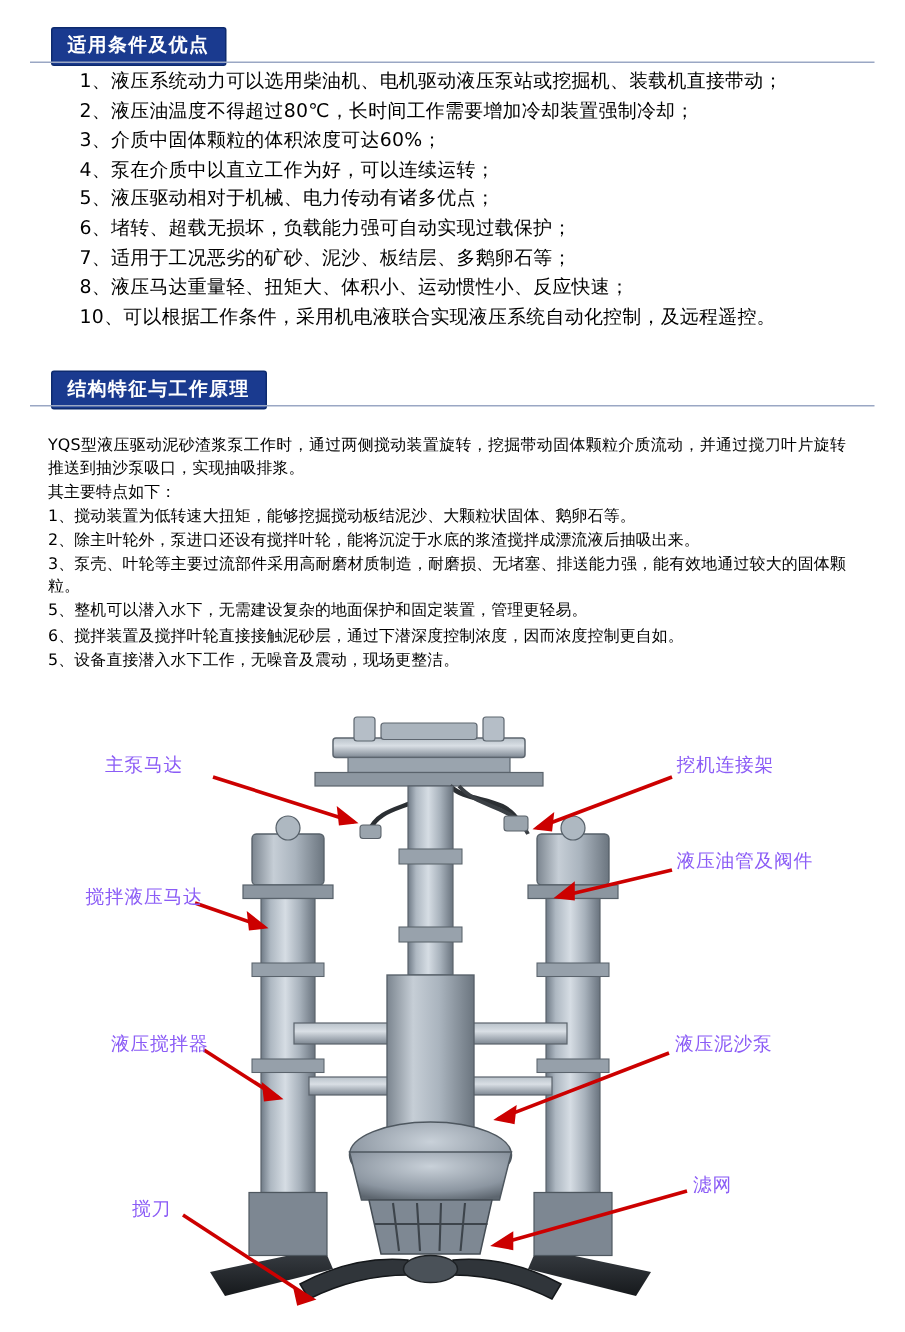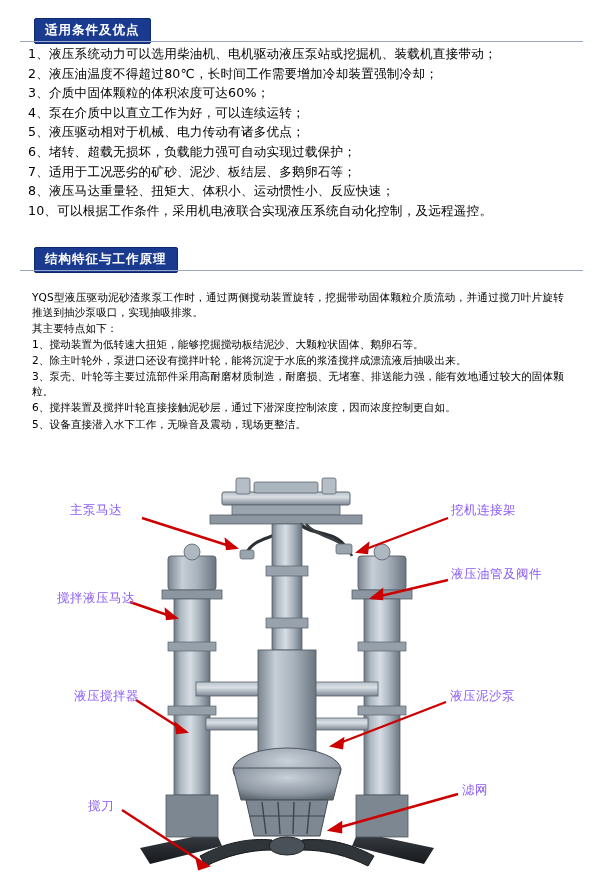--- a/index.html
+++ b/index.html
@@ -51,20 +51,21 @@
     position: absolute;
     left: 28px;
     top: 44px;
     width: 560px;
   }
   .adv-item {
     font-size: 12.6px;
     line-height: 19.6px;
     white-space: nowrap;
     letter-spacing: 0.2px;
+    margin-left: 25px;
   }
 
   
   .struct-block {
     position: absolute;
     left: 32px;
     top: 290px;
     width: 548px;
   }
   .struct-block p {
@@ -123,20 +124,21 @@
     <span class="heading">结构特征与工作原理</span>
   </div>
   <div class="heading-rule" style="top:270px;"></div>
 
   <div class="struct-block">
     <p>YQS型液压驱动泥砂渣浆泵工作时，通过两侧搅动装置旋转，挖掘带动固体颗粒介质流动，并通过搅刀叶片旋转推送到抽沙泵吸口，实现抽吸排浆。</p>
     <p class="tight">其主要特点如下：</p>
     <p>1、搅动装置为低转速大扭矩，能够挖掘搅动板结泥沙、大颗粒状固体、鹅卵石等。</p>
     <p>2、除主叶轮外，泵进口还设有搅拌叶轮，能将沉淀于水底的浆渣搅拌成漂流液后抽吸出来。</p>
     <p>3、泵壳、叶轮等主要过流部件采用高耐磨材质制造，耐磨损、无堵塞、排送能力强，能有效地通过较大的固体颗粒。</p>
+    <p>5、整机可以潜入水下，无需建设复杂的地面保护和固定装置，管理更轻易。</p>
     <p>6、搅拌装置及搅拌叶轮直接接触泥砂层，通过下潜深度控制浓度，因而浓度控制更自如。</p>
     <p>5、设备直接潜入水下工作，无噪音及震动，现场更整洁。</p>
   </div>
 
   <div class="figure">
 
     <svg width="603" height="418" viewBox="0 0 603 418">
       <defs>
         <linearGradient id="steelV" x1="0" y1="0" x2="1" y2="0">
           <stop offset="0%" stop-color="#6f7a86"></stop>

